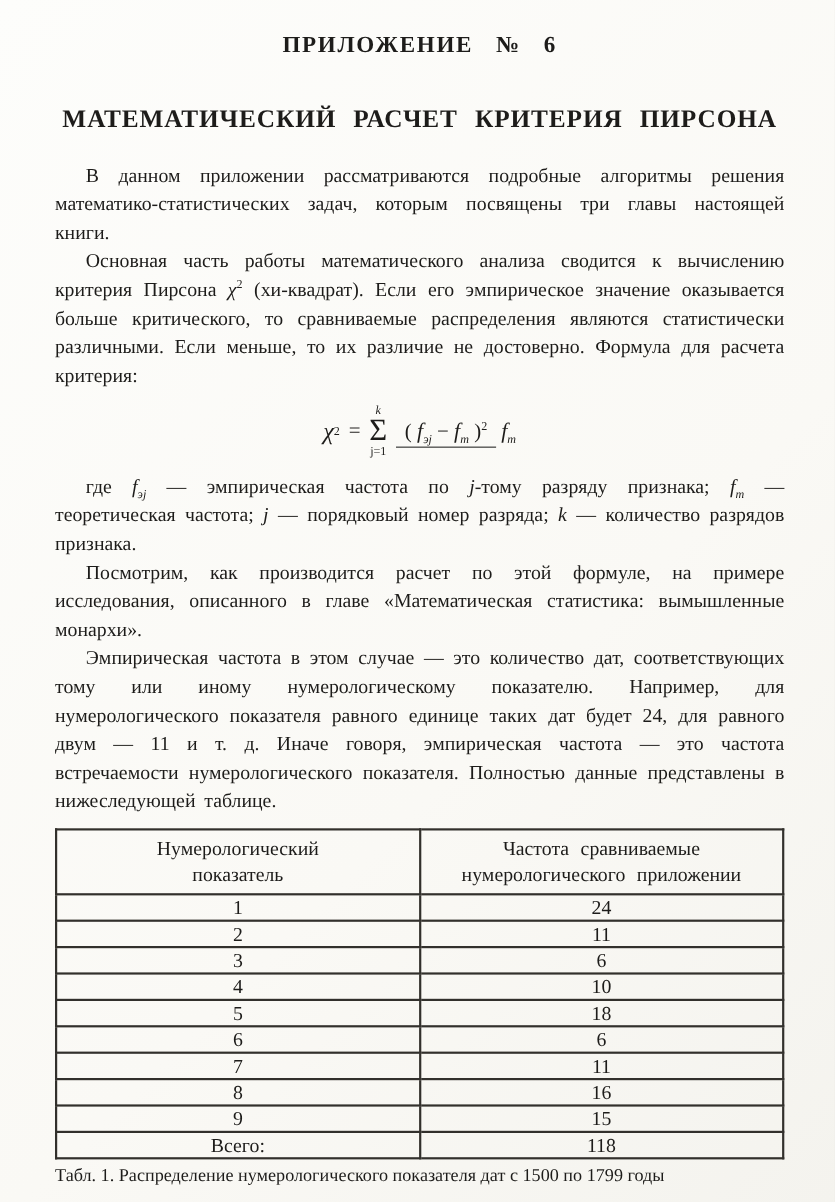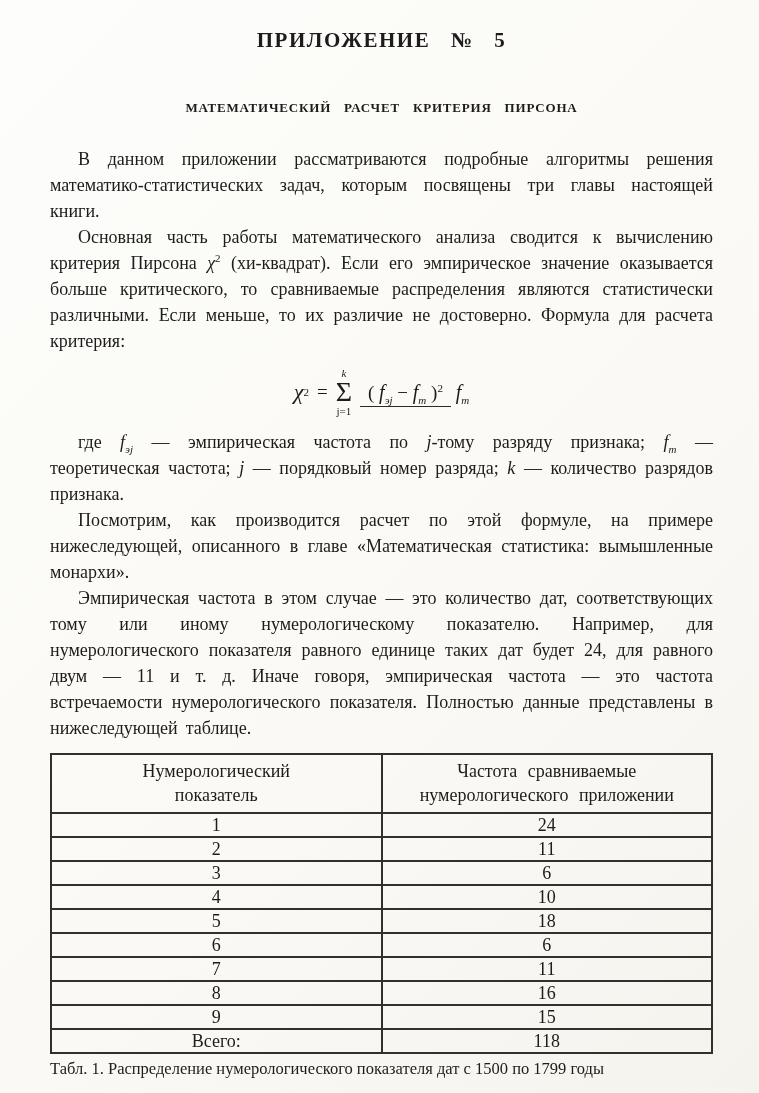--- a/index.html
+++ b/index.html
@@ -15,21 +15,21 @@
   }
   .content { padding:28px 46px 0 50px; }
 
   .h1 {
     text-align:center; font-weight:bold;
     font-size:21px; line-height:24px;
     letter-spacing:1.5px; word-spacing:14px;
   }
   .h2 {
     text-align:center; font-weight:bold;
-    font-size:13px; line-height:24px;
+    font-size:23px; line-height:24px;
     letter-spacing:0.8px; word-spacing:9px;
     margin-top:44px;
   }
 
   .para {
     font-size:18px; line-height:26px;
     text-align:justify; text-indent:28px;
     word-spacing:3.5px;
   }
   .p1 { margin-top:26px; }
@@ -75,21 +75,21 @@
     font-size:16.5px; line-height:22px;
     text-align:left;
   }
 </style>
 </head>
 <body>
 
 <div class="page">
   <div class="content">
 
-    <div class="h1">ПРИЛОЖЕНИЕ № 5</div>
+    <div class="h1">ПРИЛОЖЕНИЕ № 6</div>
     <div class="h2">МАТЕМАТИЧЕСКИЙ РАСЧЕТ КРИТЕРИЯ ПИРСОНА</div>
 
     <p class="para p1">В данном приложении рассматриваются подробные алгоритмы решения математико-статистических задач, которым посвящены три главы настоящей книги.</p>
 
     <p class="para"><span>Основная часть работы математического анализа сводится к вычислению критерия Пирсона </span><span class="ital">χ</span><sup class="inline-sup">2</sup><span> (хи-квадрат). Если его эмпирическое значение оказывается больше критического, то сравниваемые распределения являются статистически различными. Если меньше, то их различие не достоверно. Формула для расчета критерия:</span></p>
 
     <div class="formula-row">
       <span class="chi">χ</span>
         <sup class="inline-sup">2</sup>
       <span class="formula-eq">=</span>
@@ -99,21 +99,21 @@
         <span class="sigma-bottom">j=1</span>
       </span>
       <span class="fraction">
         <span class="num"><span>( </span><span class="fvar">f</span><sub class="inline-sub">эj</sub><span> − </span><span class="fvar">f</span><sub class="inline-sub">т</sub><span> )</span><sup class="inline-sup">2</sup></span>
         <span class="den"><span class="fvar">f</span><sub class="inline-sub">т</sub></span>
       </span>
     </div>
 
     <p class="para"><span>где </span><span class="ital">f</span><sub class="inline-sub">эj</sub><span> — эмпирическая частота по </span><span class="ital">j</span><span>-тому разряду признака; </span><span class="ital">f</span><sub class="inline-sub">т</sub><span> — теоретическая частота; </span><span class="ital">j</span><span> — порядковый номер разряда; </span><span class="ital">k</span><span> — количество разрядов признака.</span></p>
 
-    <p class="para">Посмотрим, как производится расчет по этой формуле, на примере нижеследующей, описанного в главе «Математическая статистика: вымышленные монархи».</p>
+    <p class="para">Посмотрим, как производится расчет по этой формуле, на примере исследования, описанного в главе «Математическая статистика: вымышленные монархи».</p>
 
     <p class="para">Эмпирическая частота в этом случае — это количество дат, соответствующих тому или иному нумерологическому показателю. Например, для нумерологического показателя равного единице таких дат будет 24, для равного двум — 11 и т. д. Иначе говоря, эмпирическая частота — это частота встречаемости нумерологического показателя. Полностью данные представлены в нижеследующей таблице.</p>
 
     <table class="data-table">
       <thead>
         <tr>
           <th style="width:50%;">
             <div>Нумерологический</div>
             <div>показатель</div>
           </th>

